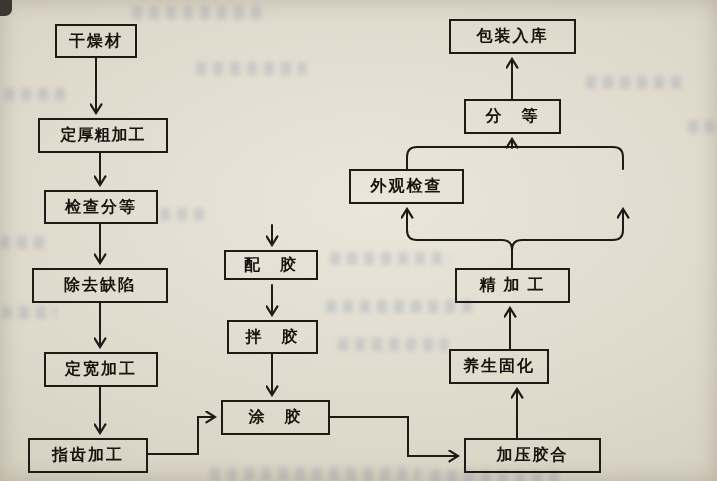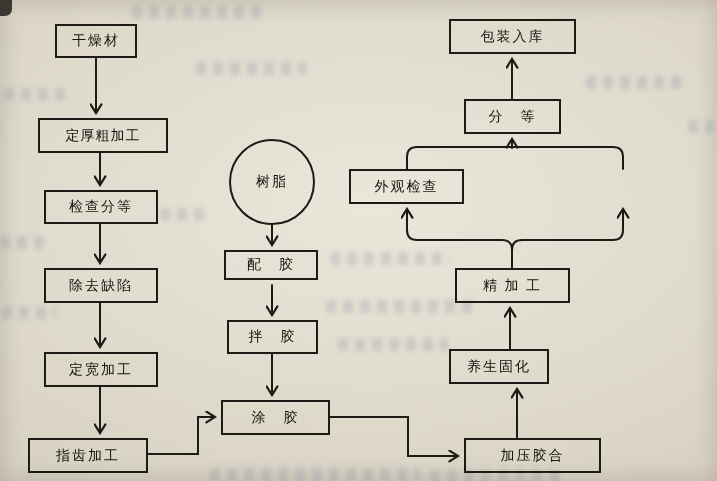--- a/index.html
+++ b/index.html
@@ -12,31 +12,31 @@
     width:717px;height:481px;
     overflow:hidden;
     background:radial-gradient(120% 100% at 52% 42%, #eae6da 0%, #ddd8ca 50%, #ccc6b5 100%);
     box-shadow:inset 0 0 22px rgba(90,80,60,.25);
   }
   svg.connectors{position:absolute;left:0;top:0;width:717px;height:481px;}
   .node{
     position:absolute;box-sizing:border-box;
     border:2px solid #1d1b16;
     display:flex;align-items:center;justify-content:center;
-    font-size:14px;font-weight:400;color:#16130d;
+    font-size:16px;font-weight:700;color:#16130d;
     letter-spacing:2px;white-space:nowrap;
     background:transparent;
   }
   .circle{border-radius:50%;}
 
   
   .n-dry{left:55px;top:24px;width:82px;height:34px;}
   .n-thick{left:38px;top:118px;width:130px;height:35px;letter-spacing:1px;}
   .n-inspect{left:44px;top:190px;width:114px;height:34px;}
-  .n-defect{left:44px;top:268px;width:114px;height:35px;}
+  .n-defect{left:32px;top:268px;width:136px;height:35px;}
   .n-width{left:44px;top:352px;width:114px;height:35px;}
   .n-finger{left:28px;top:438px;width:120px;height:35px;}
   .n-resin{left:229px;top:139px;width:86px;height:86px;}
   .n-prep{left:224px;top:250px;width:94px;height:30px;}
   .n-mix{left:227px;top:320px;width:91px;height:34px;}
   .n-apply{left:221px;top:400px;width:109px;height:35px;}
   .n-pack{left:449px;top:19px;width:127px;height:35px;}
   .n-grade{left:464px;top:99px;width:97px;height:35px;}
   .n-appear{left:349px;top:169px;width:115px;height:35px;}
   .n-perf{left:565px;top:169px;width:116px;height:35px;}
@@ -120,21 +120,20 @@
     </g>
   </svg>
 
   <div class="node n-dry">干燥材</div>
   <div class="node n-thick">定厚粗加工</div>
   <div class="node n-inspect">检查分等</div>
   <div class="node n-defect">除去缺陷</div>
   <div class="node n-width">定宽加工</div>
   <div class="node n-finger">指齿加工</div>
 
-  <div class="node circle n-resin">树脂</div>
   <div class="node n-prep">配　胶</div>
   <div class="node n-mix">拌　胶</div>
   <div class="node n-apply">涂　胶</div>
 
   <div class="node n-grade">分　等</div>
   <div class="node n-pack">包装入库</div>
   <div class="node n-appear">外观检查</div>
   <div class="node n-fine">精 加 工</div>
   <div class="node n-cure">养生固化</div>
   <div class="node n-press">加压胶合</div>

